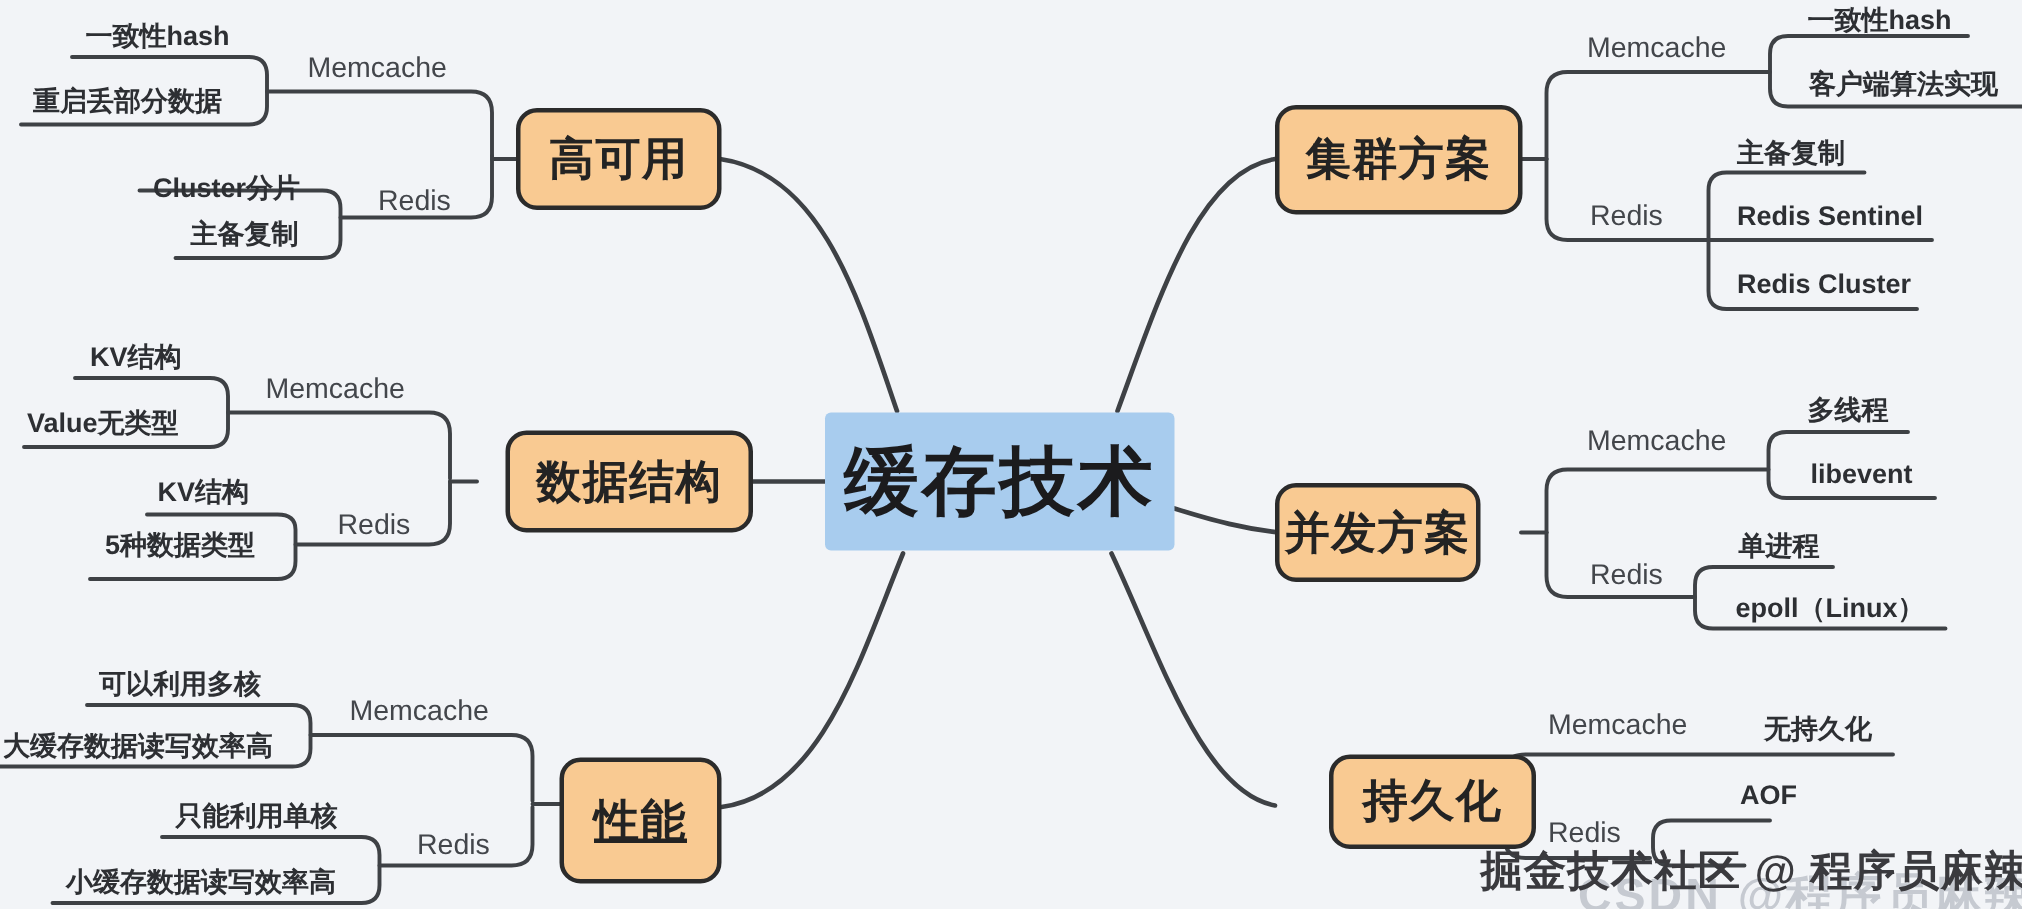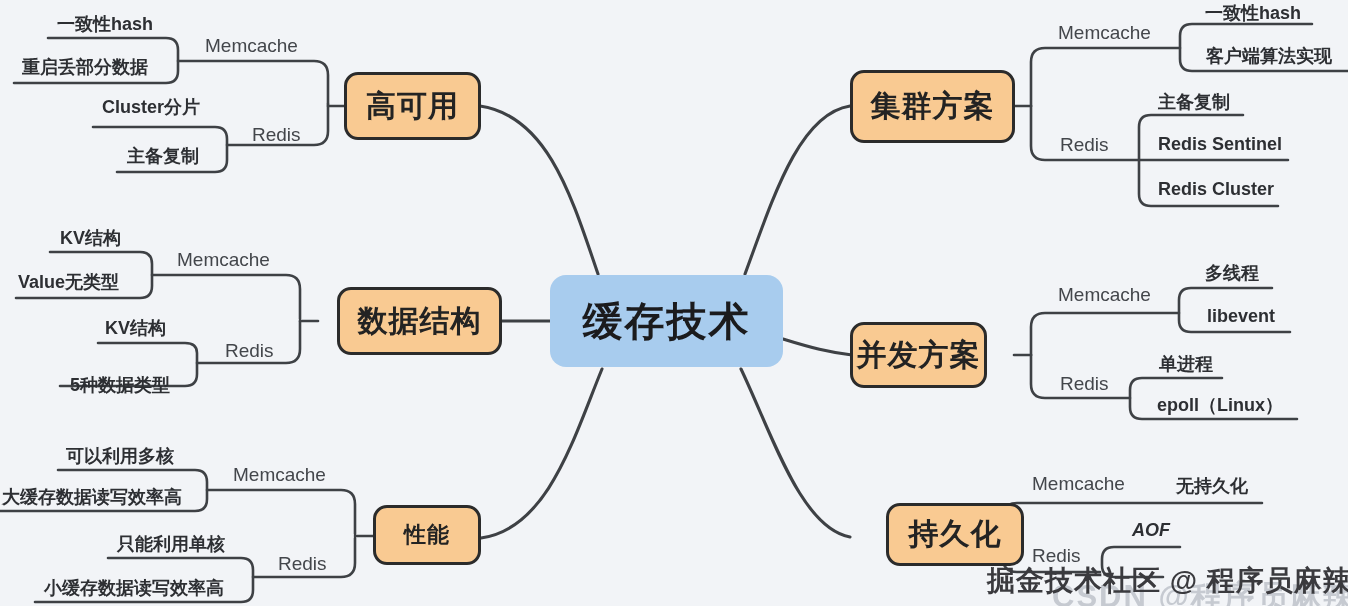--- a/index.html
+++ b/index.html
@@ -11,23 +11,23 @@
   .stage svg{position:absolute;left:0;top:0;z-index:1;}
   .topic{
     position:absolute;z-index:2;
     background:#F9CA92;border:3px solid #2B2B2B;border-radius:14px;
     display:flex;align-items:center;justify-content:center;
     font-weight:700;color:#232323;letter-spacing:1px;
     box-sizing:border-box;white-space:nowrap;
   }
   .center-topic{
     position:absolute;z-index:2;
-    background:#A8CCEE;border-radius:16px;
+    background:#A8CCEE;border-radius:4px;
     display:flex;align-items:center;justify-content:center;
-    font-weight:700;color:#1B1B1D;font-size:40px;letter-spacing:2px;
+    font-weight:700;color:#1B1B1D;font-size:50px;letter-spacing:2px;
     white-space:nowrap;
   }
   .leaf{
     position:absolute;z-index:2;
     font-size:18px;font-weight:600;color:#2D2F33;white-space:nowrap;
   }
   .branch-label{
     position:absolute;z-index:2;
     font-size:19px;font-weight:500;color:#43464B;white-space:nowrap;
   }
@@ -89,38 +89,38 @@
     <path d="M 988 537 H 1003"></path>
     <path d="M 1003 537 V 517 Q 1003 503 1017 503 H 1262"></path>
     <path d="M 1003 537 V 558 Q 1003 572 1017 572 H 1100"></path>
     <path d="M 1180 547 H 1114 Q 1102 547 1102 559 V 565 Q 1102 577 1114 577 H 1163"></path>
   </svg>
 
   <div class="center-topic" style="left:550px;top:275px;width:233px;height:92px;">缓存技术</div>
 
   <div class="topic" style="left:344px;top:72px;width:137px;height:68px;font-size:30px;">高可用</div>
   <div class="topic" style="left:317px;top:287px;width:165px;height:68px;font-size:30px;margin-left:20px;">数据结构</div>
-  <div class="topic" style="left:373px;top:505px;width:108px;height:60px;font-size:22px;">性能</div>
+  <div class="topic" style="left:373px;top:505px;width:108px;height:84px;font-size:30px;text-decoration:underline;">性能</div>
   <div class="topic" style="left:850px;top:70px;width:165px;height:73px;font-size:30px;">集群方案</div>
   <div class="topic" style="left:850px;top:322px;width:137px;height:66px;font-size:30px;">并发方案</div>
   <div class="topic" style="left:850px;top:503px;width:138px;height:63px;font-size:30px;margin-left:36px;">持久化</div>
 
   <div class="branch-label" style="left:205px;top:35px;">Memcache</div>
   <div class="leaf" style="left:57px;top:12px;">一致性hash</div>
   <div class="leaf" style="left:22px;top:55px;">重启丢部分数据</div>
   <div class="branch-label" style="left:252px;top:124px;">Redis</div>
-  <div class="leaf" style="left:102px;top:95px;">Cluster分片</div>
+  <div class="leaf" style="left:102px;top:113px;">Cluster分片</div>
   <div class="leaf" style="left:127px;top:144px;">主备复制</div>
 
   <div class="branch-label" style="left:177px;top:249px;">Memcache</div>
   <div class="leaf" style="left:60px;top:226px;">KV结构</div>
   <div class="leaf" style="left:18px;top:270px;">Value无类型</div>
   <div class="branch-label" style="left:225px;top:340px;">Redis</div>
   <div class="leaf" style="left:105px;top:316px;">KV结构</div>
-  <div class="leaf" style="left:70px;top:373px;">5种数据类型</div>
+  <div class="leaf" style="left:70px;top:351px;">5种数据类型</div>
 
   <div class="branch-label" style="left:233px;top:464px;">Memcache</div>
   <div class="leaf" style="left:66px;top:444px;">可以利用多核</div>
   <div class="leaf" style="left:2px;top:485px;">大缓存数据读写效率高</div>
   <div class="branch-label" style="left:278px;top:553px;">Redis</div>
   <div class="leaf" style="left:117px;top:532px;">只能利用单核</div>
   <div class="leaf" style="left:44px;top:576px;">小缓存数据读写效率高</div>
 
   <div class="branch-label" style="left:1058px;top:22px;">Memcache</div>
   <div class="leaf" style="left:1205px;top:1px;">一致性hash</div>
@@ -133,18 +133,18 @@
   <div class="branch-label" style="left:1058px;top:284px;">Memcache</div>
   <div class="leaf" style="left:1205px;top:261px;">多线程</div>
   <div class="leaf" style="left:1207px;top:306px;">libevent</div>
   <div class="branch-label" style="left:1060px;top:373px;">Redis</div>
   <div class="leaf" style="left:1159px;top:352px;">单进程</div>
   <div class="leaf" style="left:1157px;top:393px;">epoll（Linux）</div>
 
   <div class="branch-label" style="left:1032px;top:473px;">Memcache</div>
   <div class="leaf" style="left:1176px;top:474px;">无持久化</div>
   <div class="branch-label" style="left:1032px;top:545px;">Redis</div>
-  <div class="leaf" style="left:1132px;top:520px;font-style:italic;">AOF</div>
+  <div class="leaf" style="left:1160px;top:520px;">AOF</div>
 
   <div class="wm-gray" style="left:1052px;top:576px;">CSDN @程序员麻辣烫</div>
   <div class="wm-dark" style="left:987px;top:562px;">掘金技术社区 @ 程序员麻辣烫</div>
 
 </div>
 
 </body></html>

